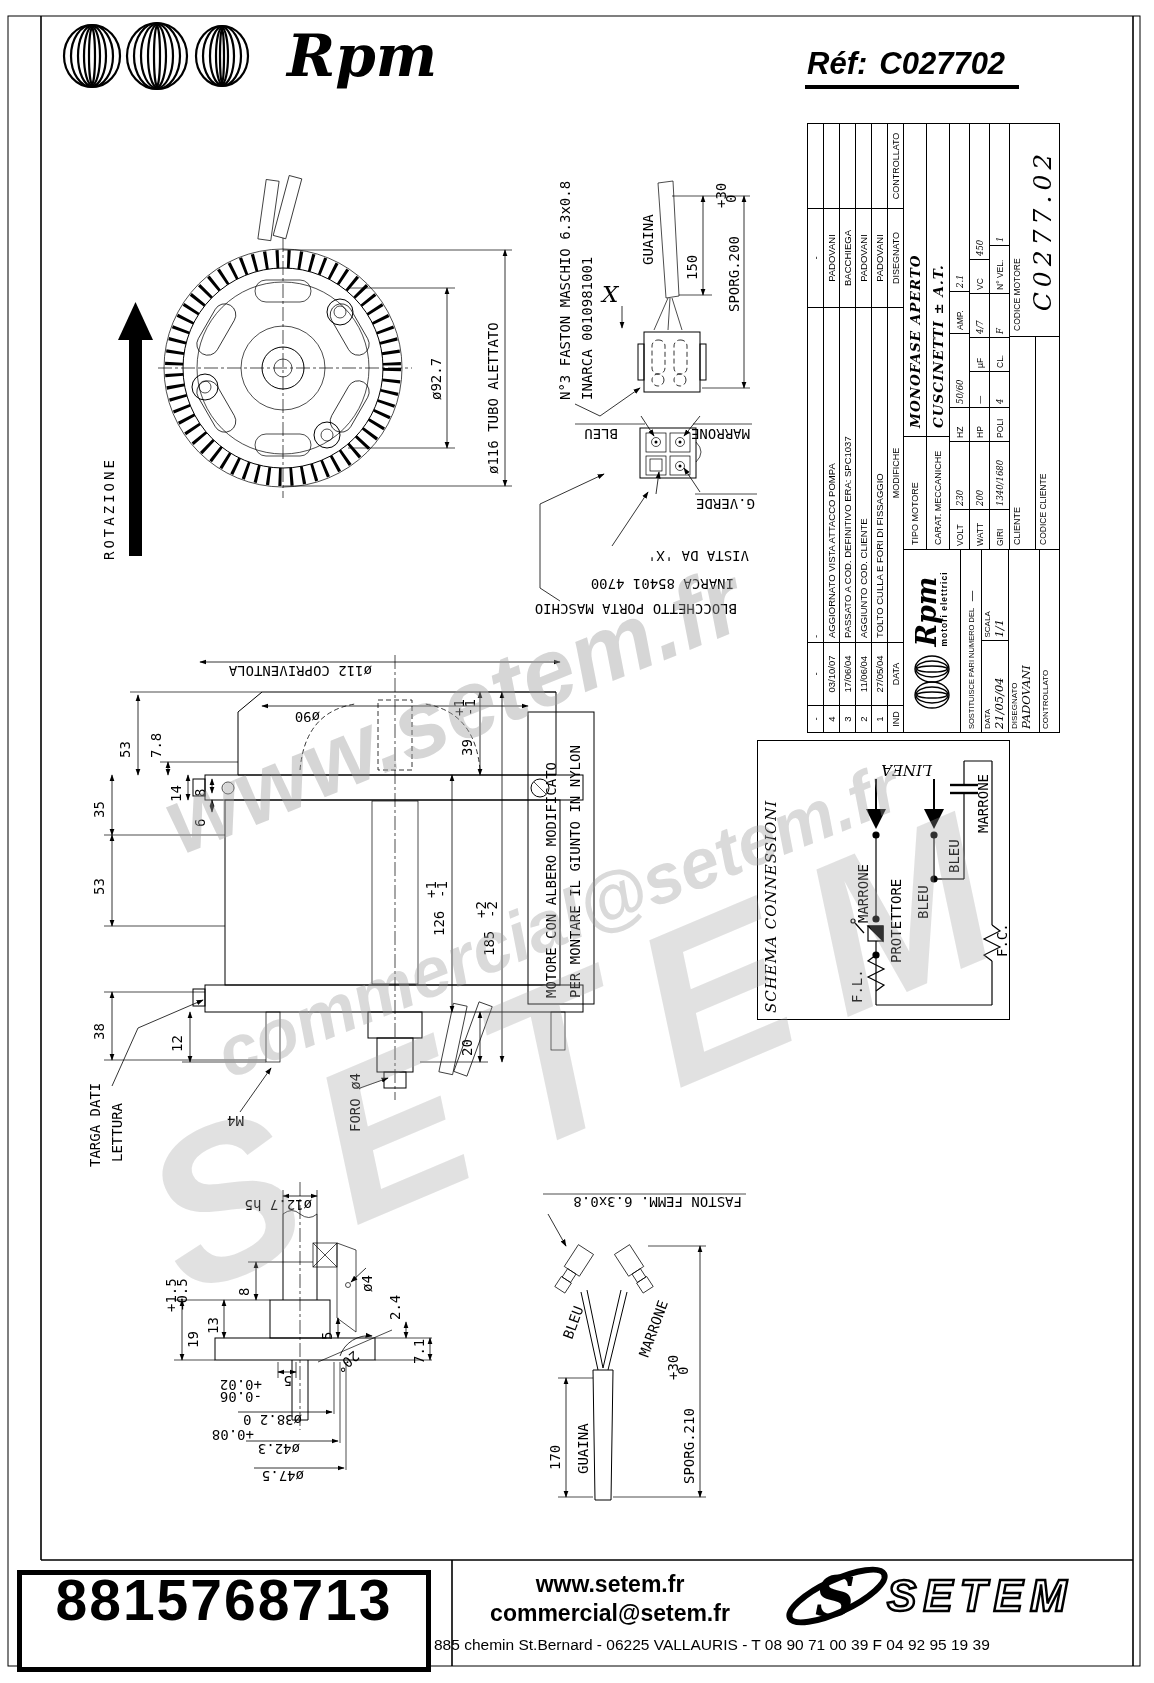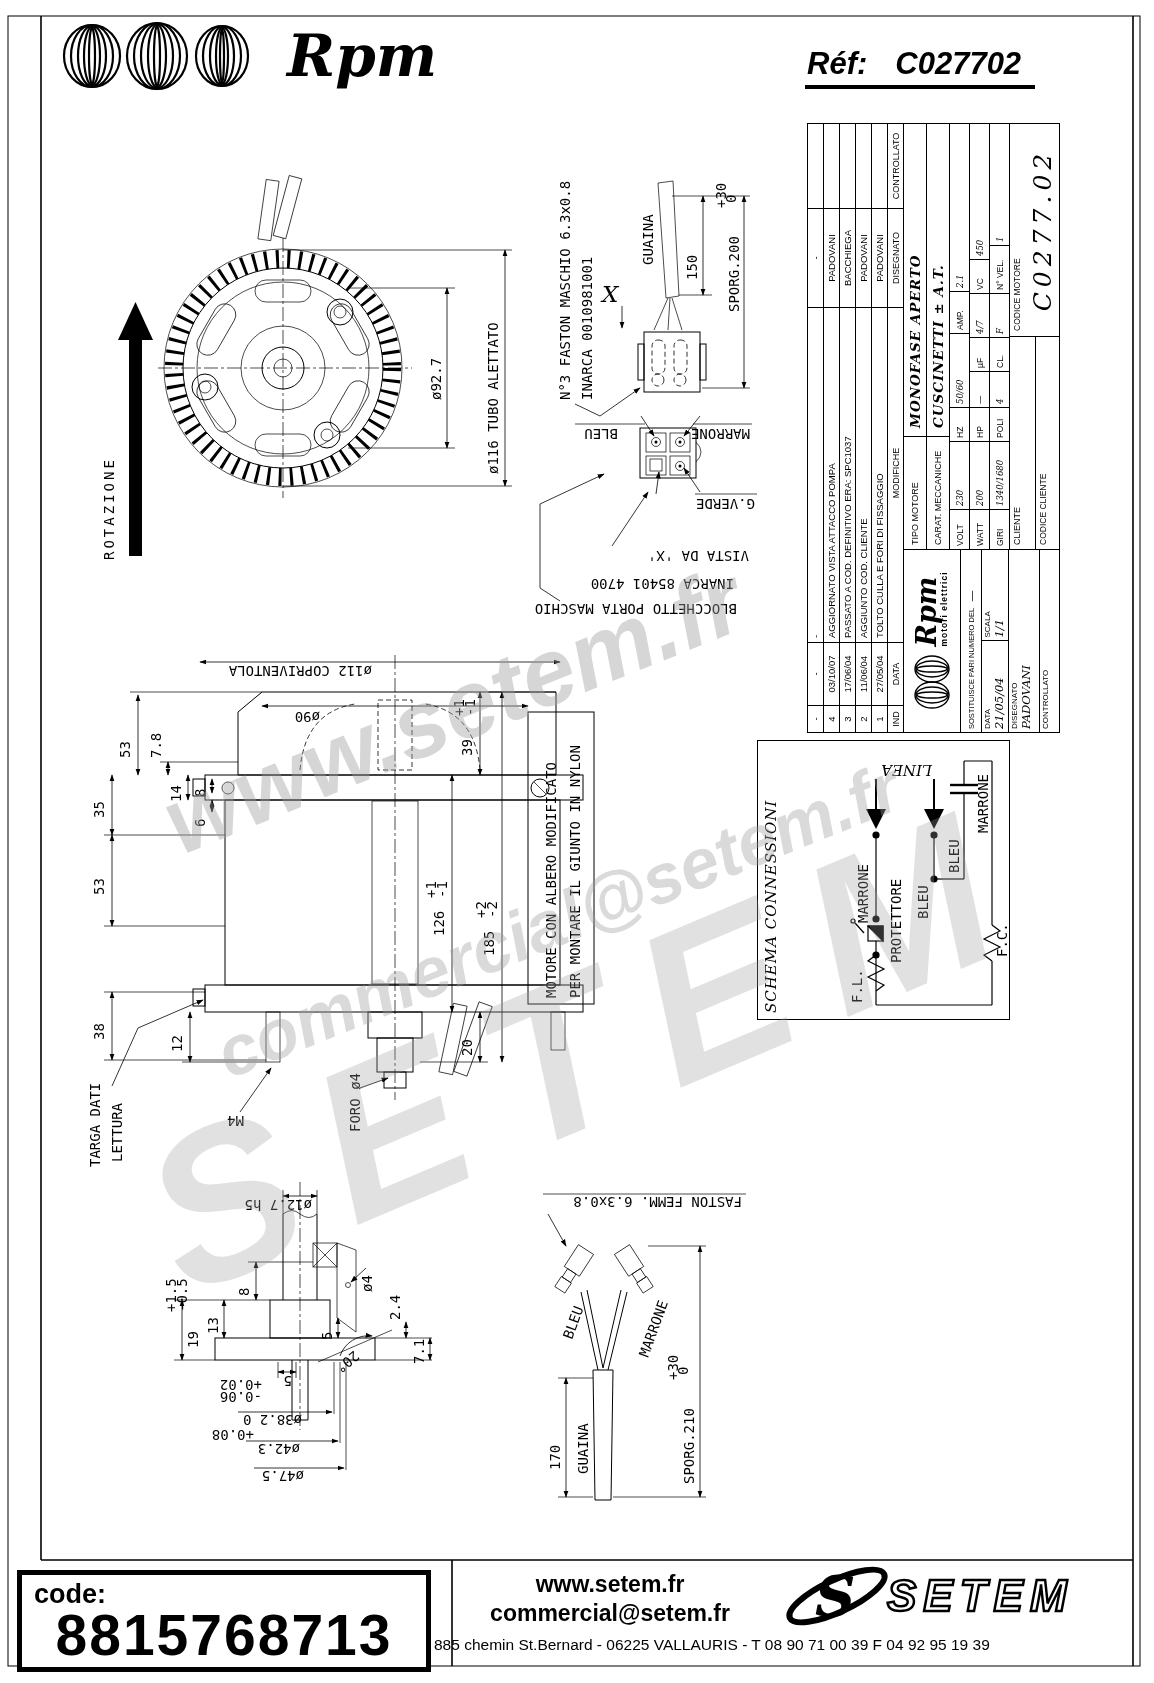--- a/index.html
+++ b/index.html
@@ -7,21 +7,21 @@
        font-family:"Liberation Sans",sans-serif;color:#000;}
   svg text{fill:#000;}
   .t{font-family:"DejaVu Sans Mono",monospace;font-size:14px;}
   
   .rot{position:absolute;transform:rotate(-90deg);transform-origin:0 0;background:#fff;}
   
   #logo{position:absolute;left:44px;top:18px;display:flex;align-items:center;background:#fff;padding:2px 8px;}
   #logo .brand{font-family:"DejaVu Serif",serif;font-style:italic;font-weight:bold;font-size:58px;line-height:1;margin-left:10px;}
   #ref{position:absolute;left:805px;top:46px;font-weight:bold;font-style:italic;font-size:31px;
        border-bottom:4px solid #000;padding:0 14px 3px 2px;background:#fff;}
-  #ref .v{margin-left:28px;}
+  #ref .v{margin-left:12px;}
   
   #tbw{left:807px;top:733px;width:610px;height:253px;}
   .tb{width:608px;height:251px;border:1.5px solid #000;display:flex;flex-direction:column;font-size:9.5px;}
   .rv{display:flex;height:15px;border-bottom:1px solid #000;align-items:center;}
   .rv>div{border-right:1px solid #000;height:100%;display:flex;align-items:center;justify-content:center;overflow:hidden;white-space:nowrap;}
   .c-ind{width:26px;}.c-date{width:62px;}.c-desc{width:330px;justify-content:flex-start !important;padding-left:4px;}
   .c-dis{width:98px;}.c-ctl{flex:1;border-right:none !important;}
   .tb-main{flex:1;display:flex;}
   .tb-left{width:182px;border-right:1px solid #000;display:flex;flex-direction:column;}
   .lg{height:56px;border-bottom:1px solid #000;display:flex;align-items:center;justify-content:center;gap:6px;}
@@ -595,21 +595,20 @@
     <text class="t" font-size="10" x="186" y="230">MARRONE</text>
   </svg>
  </div>
 </div>
 
 <div id="wm1" class="wm">www.setem.fr</div>
 <div id="wm2" class="wm">SETEM</div>
 <div id="wm3" class="wm">commercial@setem.fr</div>
 
 <div id="codebox">
-  <div class="cl2">code:</div>
   <div class="cv">8815768713</div>
 </div>
 <div id="webbox">
   <div>www.setem.fr</div>
   <div>commercial@setem.fr</div>
 </div>
 <div id="setemlogo">
   <svg width="130" height="80" viewBox="0 0 130 80">
     <ellipse cx="62" cy="40" rx="52" ry="16" transform="rotate(-25 62 40)" fill="none" stroke="#000" stroke-width="6"></ellipse>
     <text x="40" y="60" font-family="DejaVu Serif,serif" font-style="italic" font-weight="bold" font-size="56">S</text>

